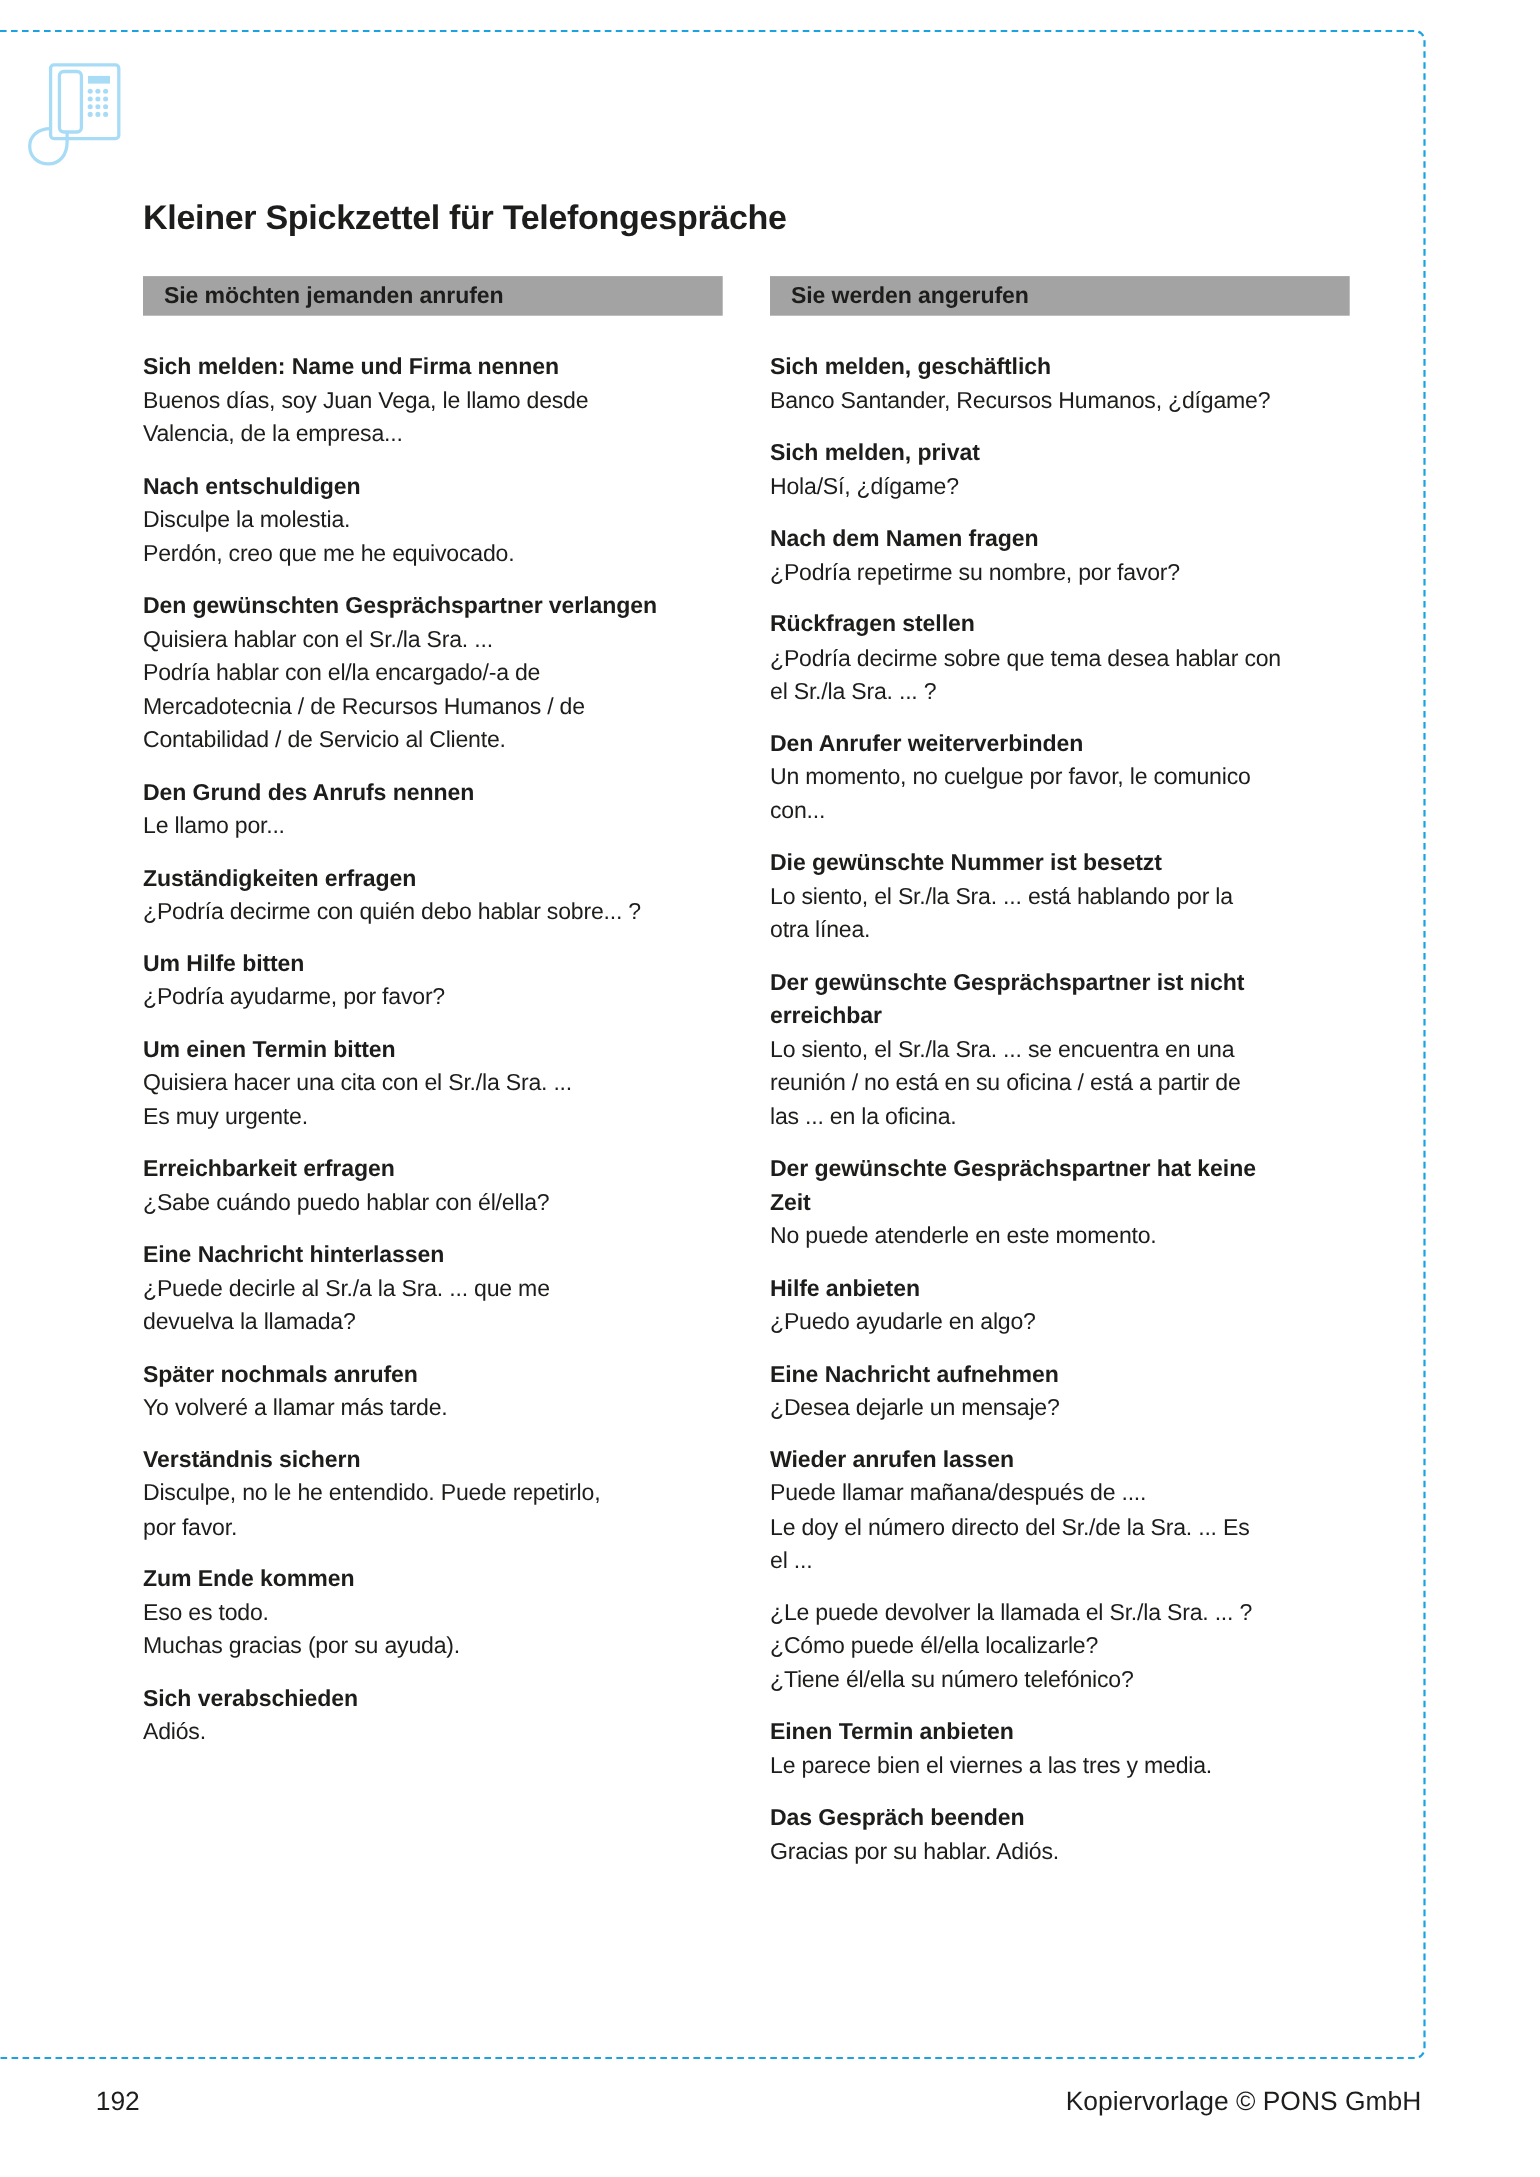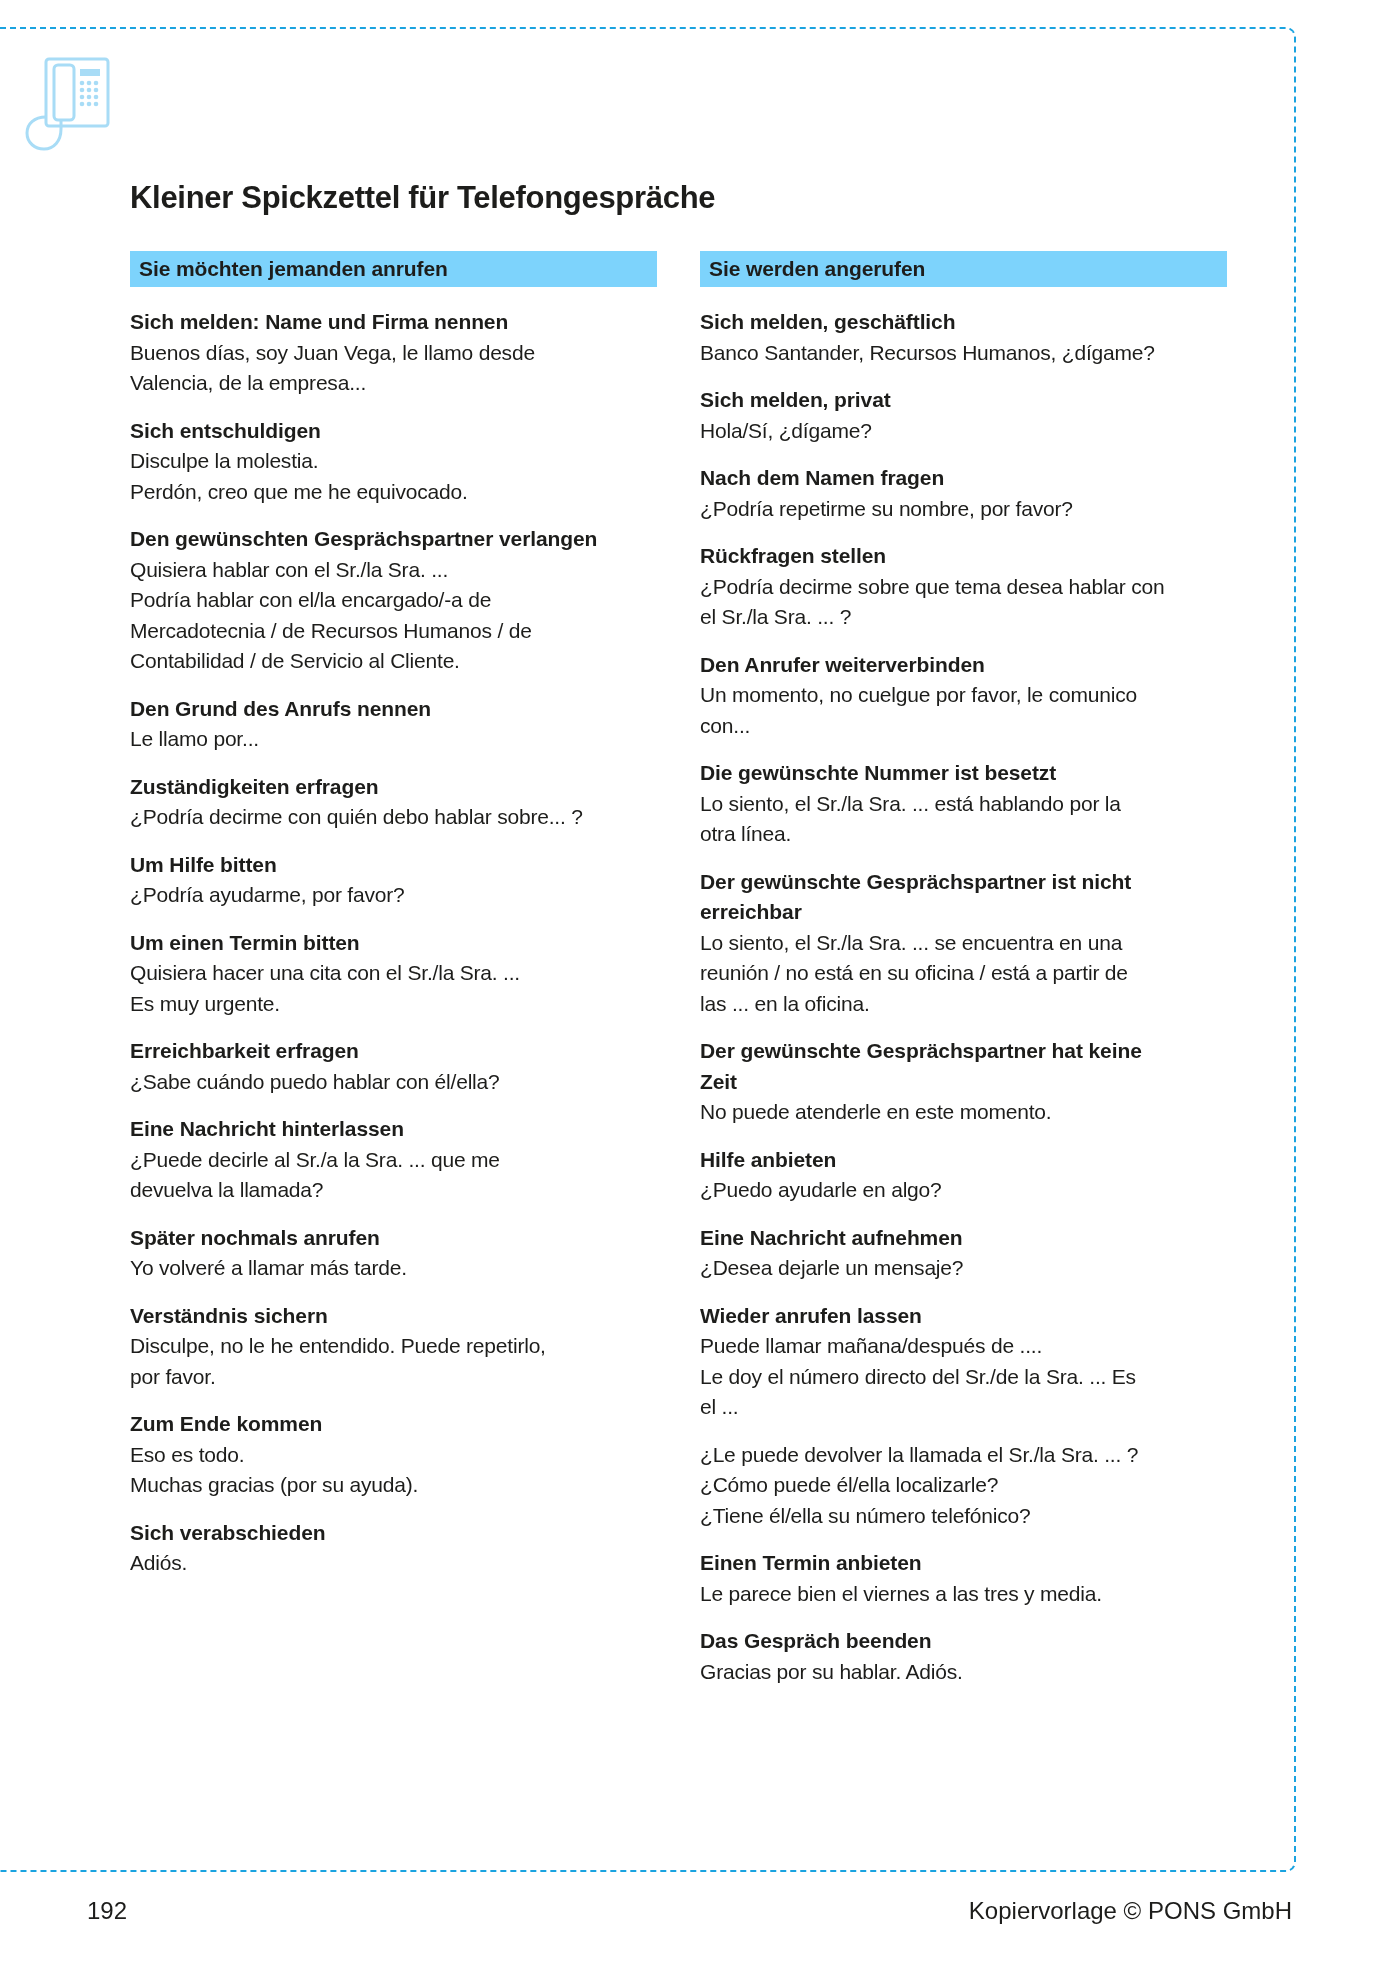--- a/index.html
+++ b/index.html
@@ -43,28 +43,28 @@
     margin: 0;
     line-height: 40px;
   }
   .column {
     position: absolute;
     top: 251px;
   }
   .col-left { left: 130px; width: 527px; }
   .col-right { left: 700px; width: 527px; }
   .col-header {
-    background: #7dd3fc;
+    background: #a3a3a3;
     height: 36px;
     line-height: 36px;
-    padding-left: 9px;
+    padding-left: 19px;
     font-size: 21px;
     font-weight: bold;
     letter-spacing: -0.1px;
-    margin-bottom: 20px;
+    margin-bottom: 32px;
   }
   .entry {
     margin-bottom: 17px;
   }
   .entry-title {
     font-size: 21px;
     font-weight: bold;
     line-height: 30.5px;
     letter-spacing: -0.1px;
   }
@@ -119,21 +119,21 @@
 
 <div class="column col-left">
   <div class="col-header">Sie möchten jemanden anrufen</div>
   <div id="left-entries">
       <div class="entry">
         <div class="entry-title">Sich melden: Name und Firma nennen</div>
         <div class="entry-line">Buenos días, soy Juan Vega, le llamo desde</div>
         <div class="entry-line">Valencia, de la empresa...</div>
       </div>
       <div class="entry">
-        <div class="entry-title">Sich entschuldigen</div>
+        <div class="entry-title">Nach entschuldigen</div>
         <div class="entry-line">Disculpe la molestia.</div>
         <div class="entry-line">Perdón, creo que me he equivocado.</div>
       </div>
       <div class="entry">
         <div class="entry-title">Den gewünschten Gesprächspartner verlangen</div>
         <div class="entry-line">Quisiera hablar con el Sr./la Sra. ...</div>
         <div class="entry-line">Podría hablar con el/la encargado/-a de</div>
         <div class="entry-line">Mercadotecnia / de Recursos Humanos / de</div>
         <div class="entry-line">Contabilidad / de Servicio al Cliente.</div>
       </div>

